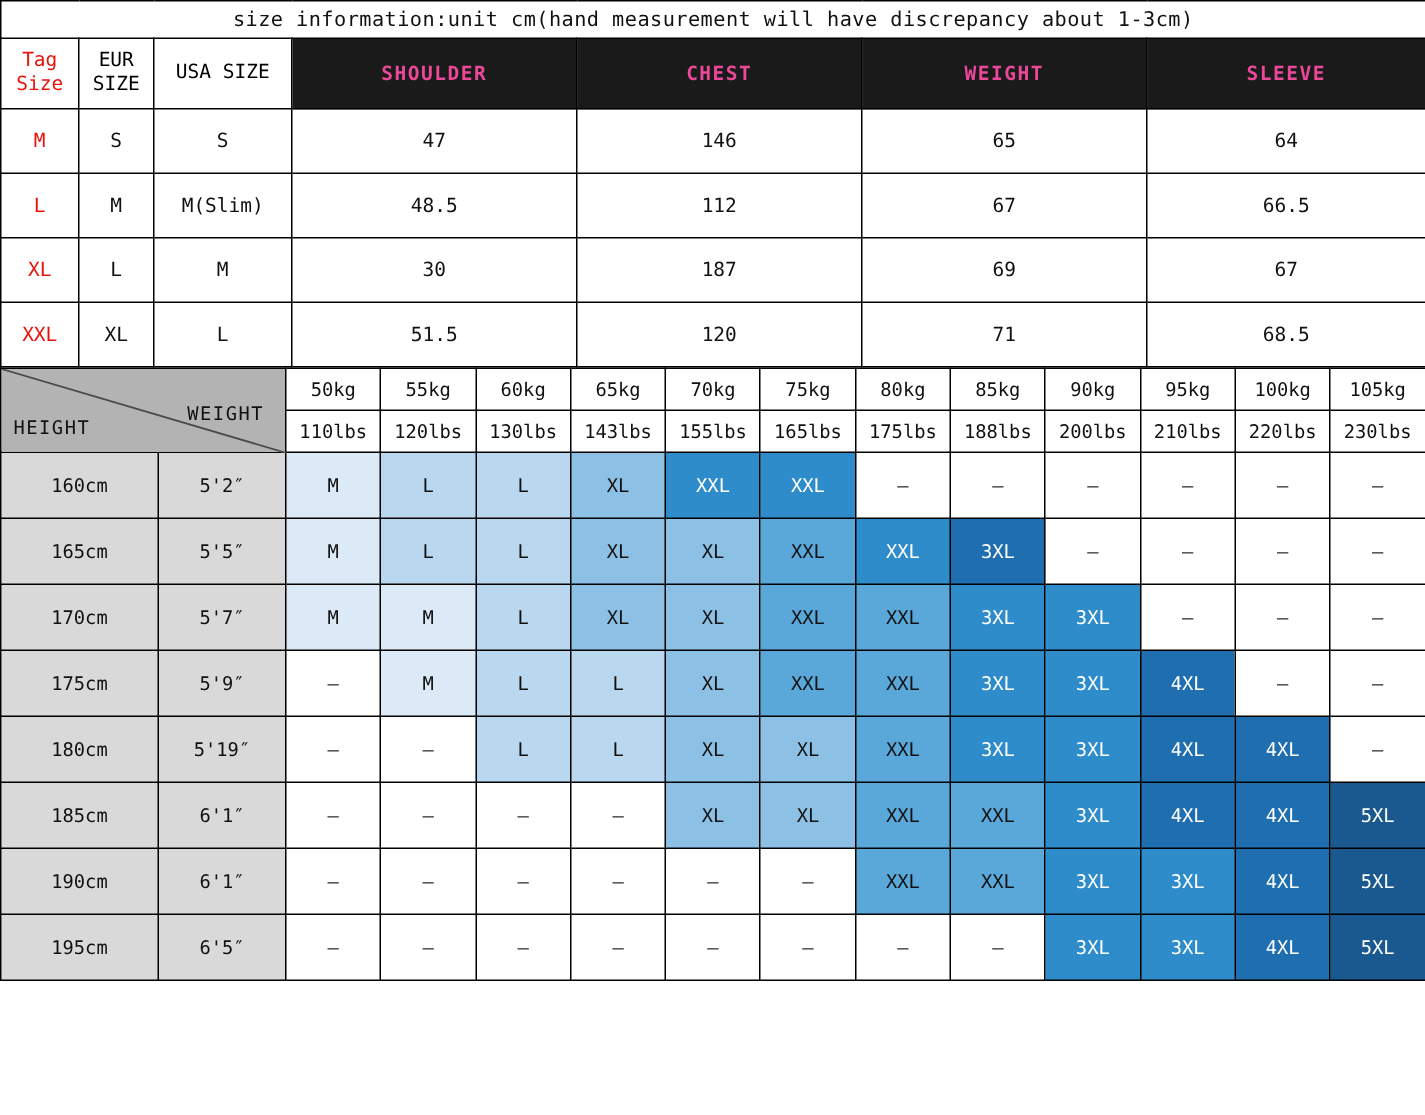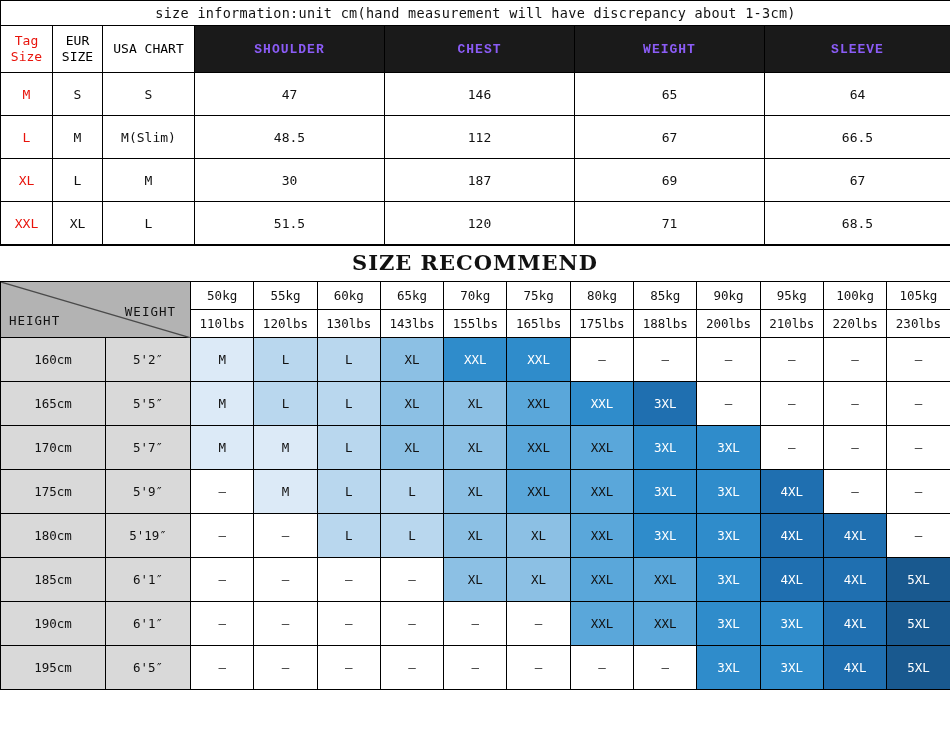--- a/index.html
+++ b/index.html
@@ -34,26 +34,25 @@
     background: #fff;
   }
   .note-row td {
     font-size: 13.5px;
     padding: 4px 0;
     letter-spacing: 0.3px;
     font-weight: normal;
   }
   .hdr-dark {
     background: #1a1a1a !important;
-    color: #8b5cf6;
+    color: #ec4899;
     font-weight: bold;
     font-size: 15px;
     height: 47px;
     letter-spacing: 1px;
-    font-family: Liberation Mono, monospace;
   }
   .hdr-light {
     background: #fff !important;
     color: #000;
     font-size: 13px;
     height: 47px;
     line-height: 1.25;
   }
   .hdr-light.red { color: #e8140c; }
   .chart-body td { height: 43px; }
@@ -121,21 +120,21 @@
       </tr>
       <tr>
         <td class="hdr-light red">
           <div>Tag</div>
           <div>Size</div>
         </td>
         <td class="hdr-light">
           <div>EUR</div>
           <div>SIZE</div>
         </td>
-        <td class="hdr-light">USA CHART</td>
+        <td class="hdr-light">USA SIZE</td>
         <td class="hdr-dark">SHOULDER</td>
         <td class="hdr-dark">CHEST</td>
         <td class="hdr-dark">WEIGHT</td>
         <td class="hdr-dark">SLEEVE</td>
       </tr>
 
       <tr class="chart-body">
         <td class="tagsize">M</td>
         <td>S</td>
         <td>S</td>
@@ -167,21 +166,20 @@
         <td>XL</td>
         <td>L</td>
         <td>51.5</td>
         <td>120</td>
         <td>71</td>
         <td>68.5</td>
       </tr>
     </tbody>
   </table>
 
-  <div class="rec-title">SIZE RECOMMEND</div>
 
   <table class="rec-tbl">
     <colgroup id="rec-cols">
       <col style="width:105px">
         <col style="width:85px">
     <col style="width: 63.3px;">
         <col style="width: 63.3px;">
         <col style="width: 63.3px;">
         <col style="width: 63.3px;">
         <col style="width: 63.3px;">

